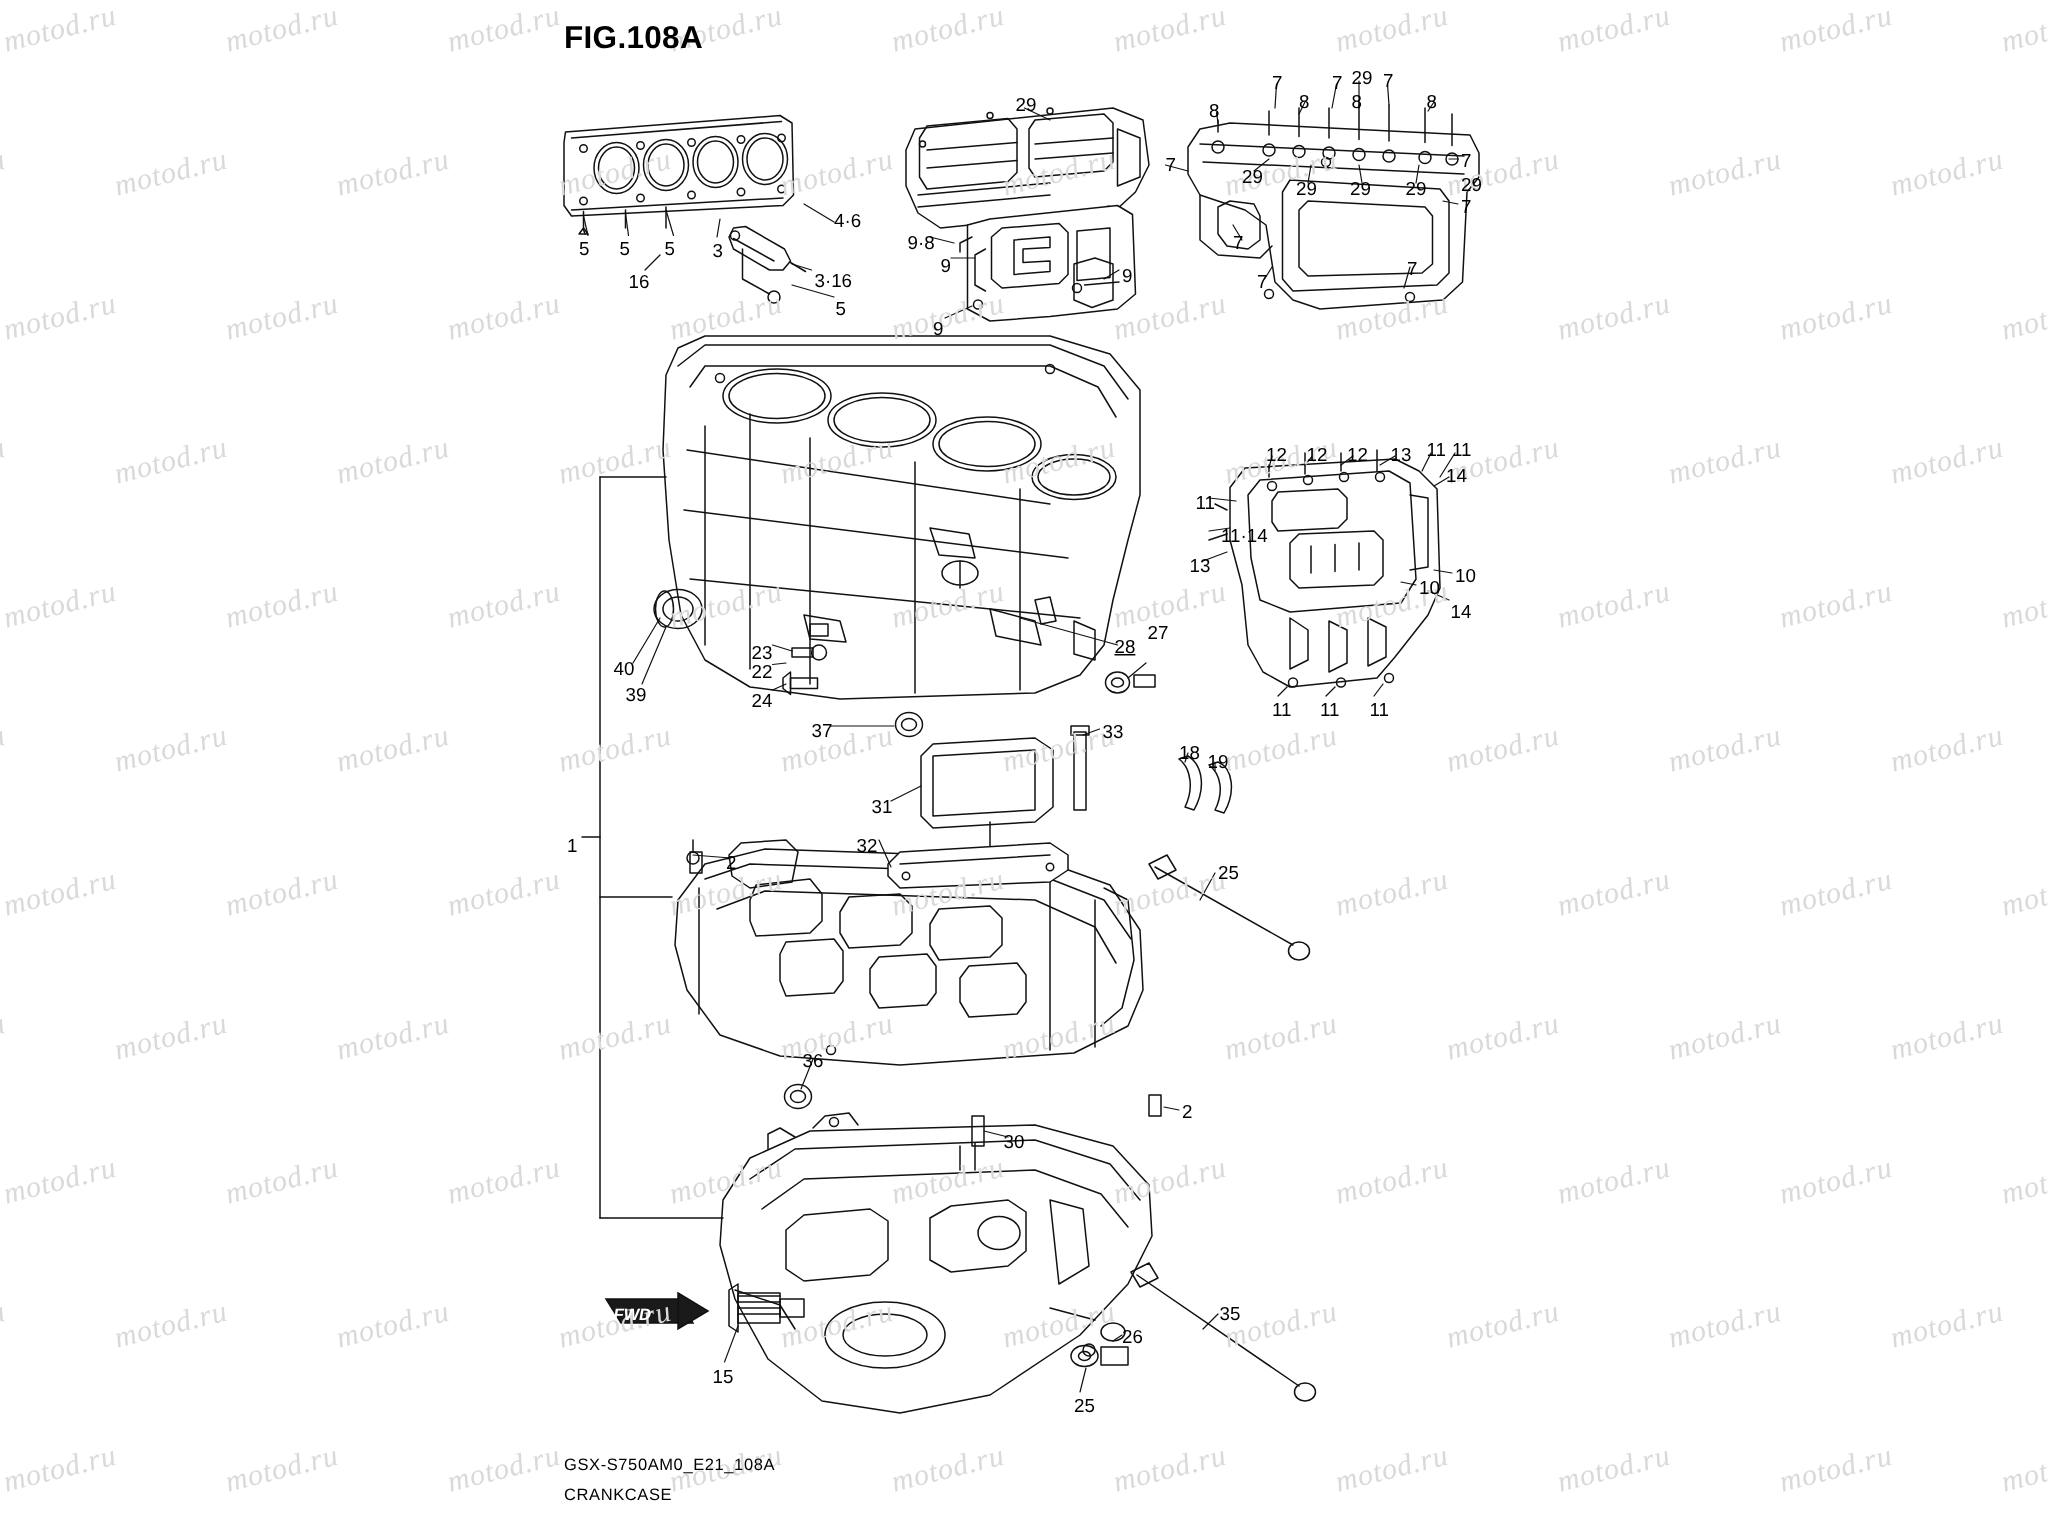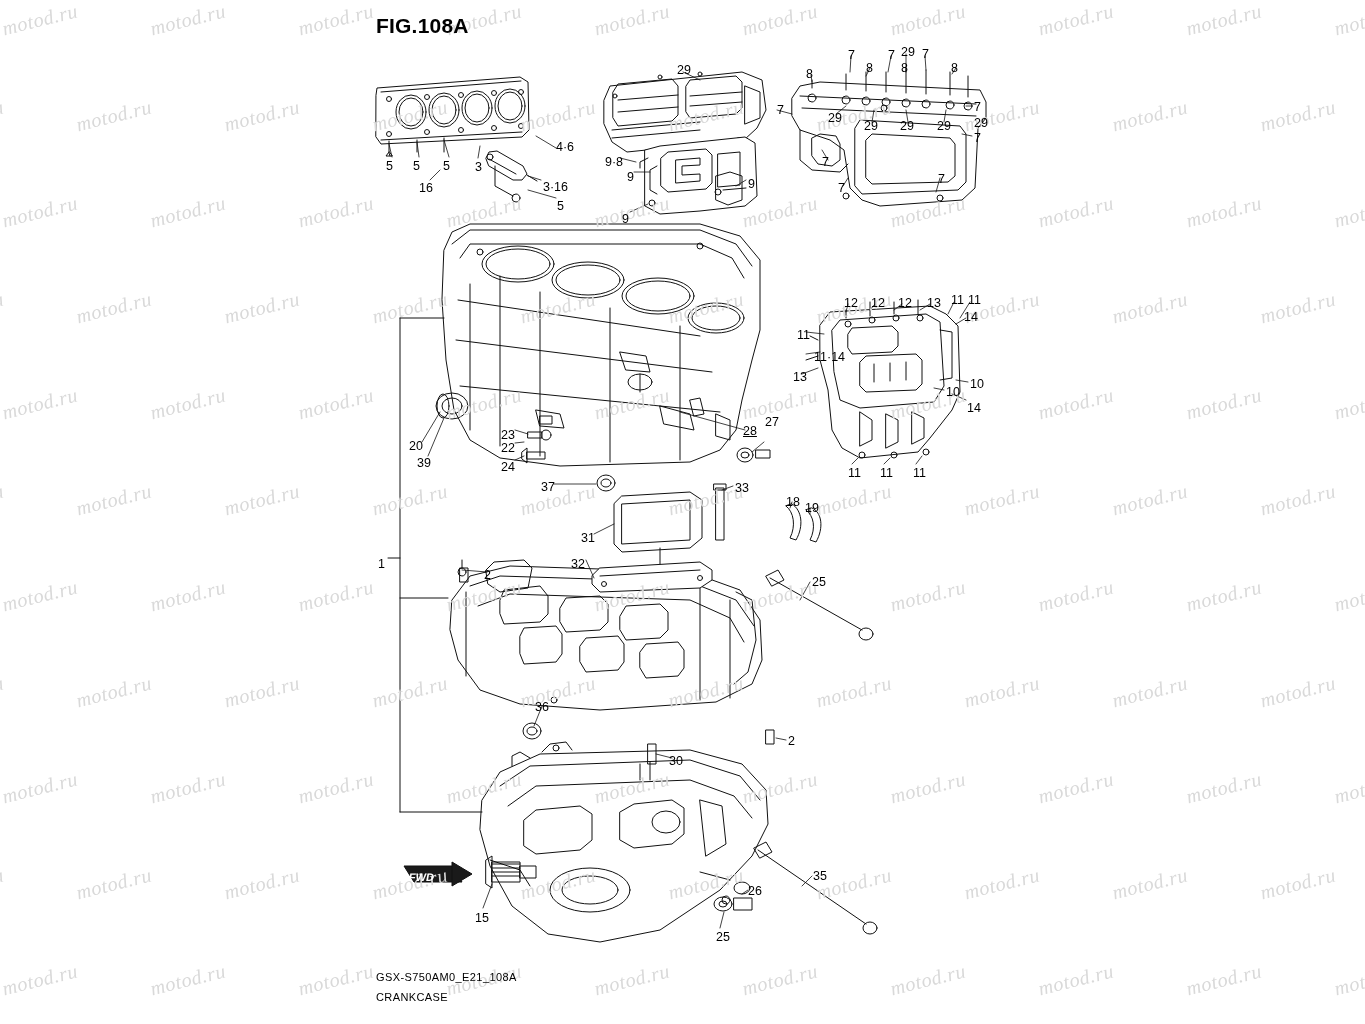--- a/index.html
+++ b/index.html
@@ -498,21 +498,21 @@
       <div class="callout" style="left: 797px; top: 329px;">11</div>
       <div class="callout" style="left: 814px; top: 351px;">11·14</div>
       <div class="callout" style="left: 793px; top: 371px;">13</div>
       <div class="callout" style="left: 946px; top: 386px;">10</div>
       <div class="callout" style="left: 970px; top: 378px;">10</div>
       <div class="callout" style="left: 967px; top: 402px;">14</div>
       <div class="callout" style="left: 848px; top: 467px;">11</div>
       <div class="callout" style="left: 880px; top: 467px;">11</div>
       <div class="callout" style="left: 913px; top: 467px;">11</div>
       <div class="callout" style="left: 378px; top: 558px;">1</div>
-      <div class="callout" style="left: 409px; top: 440px;">20</div>
+      <div class="callout" style="left: 409px; top: 440px;">40</div>
       <div class="callout" style="left: 417px; top: 457px;">39</div>
       <div class="callout" style="left: 501px; top: 429px;">23</div>
       <div class="callout" style="left: 501px; top: 442px;">22</div>
       <div class="callout" style="left: 501px; top: 461px;">24</div>
       <div class="callout" style="left: 541px; top: 481px;">37</div>
       <div class="callout" style="left: 735px; top: 482px;">33</div>
       <div class="callout" style="left: 743px; top: 425px; text-decoration: underline;">28</div>
       <div class="callout" style="left: 765px; top: 416px;">27</div>
       <div class="callout" style="left: 581px; top: 532px;">31</div>
       <div class="callout" style="left: 571px; top: 558px;">32</div>

